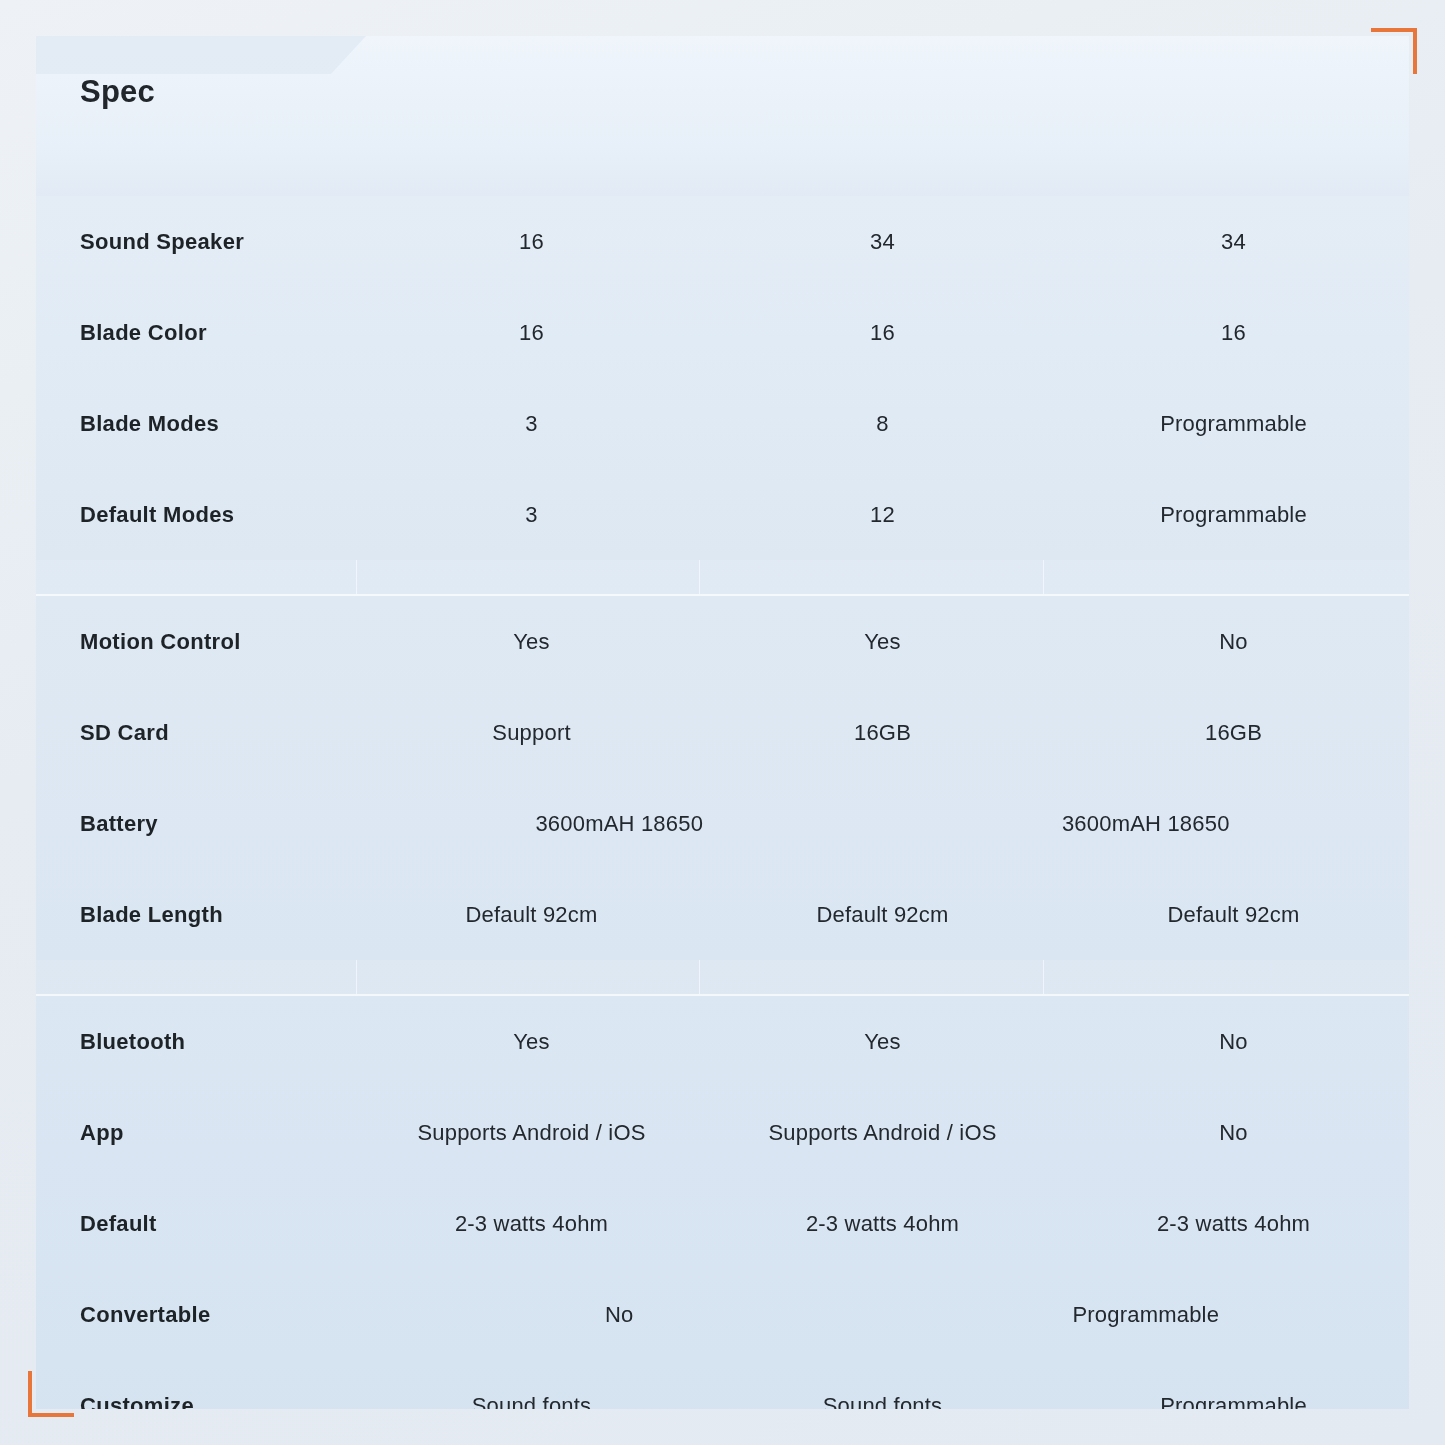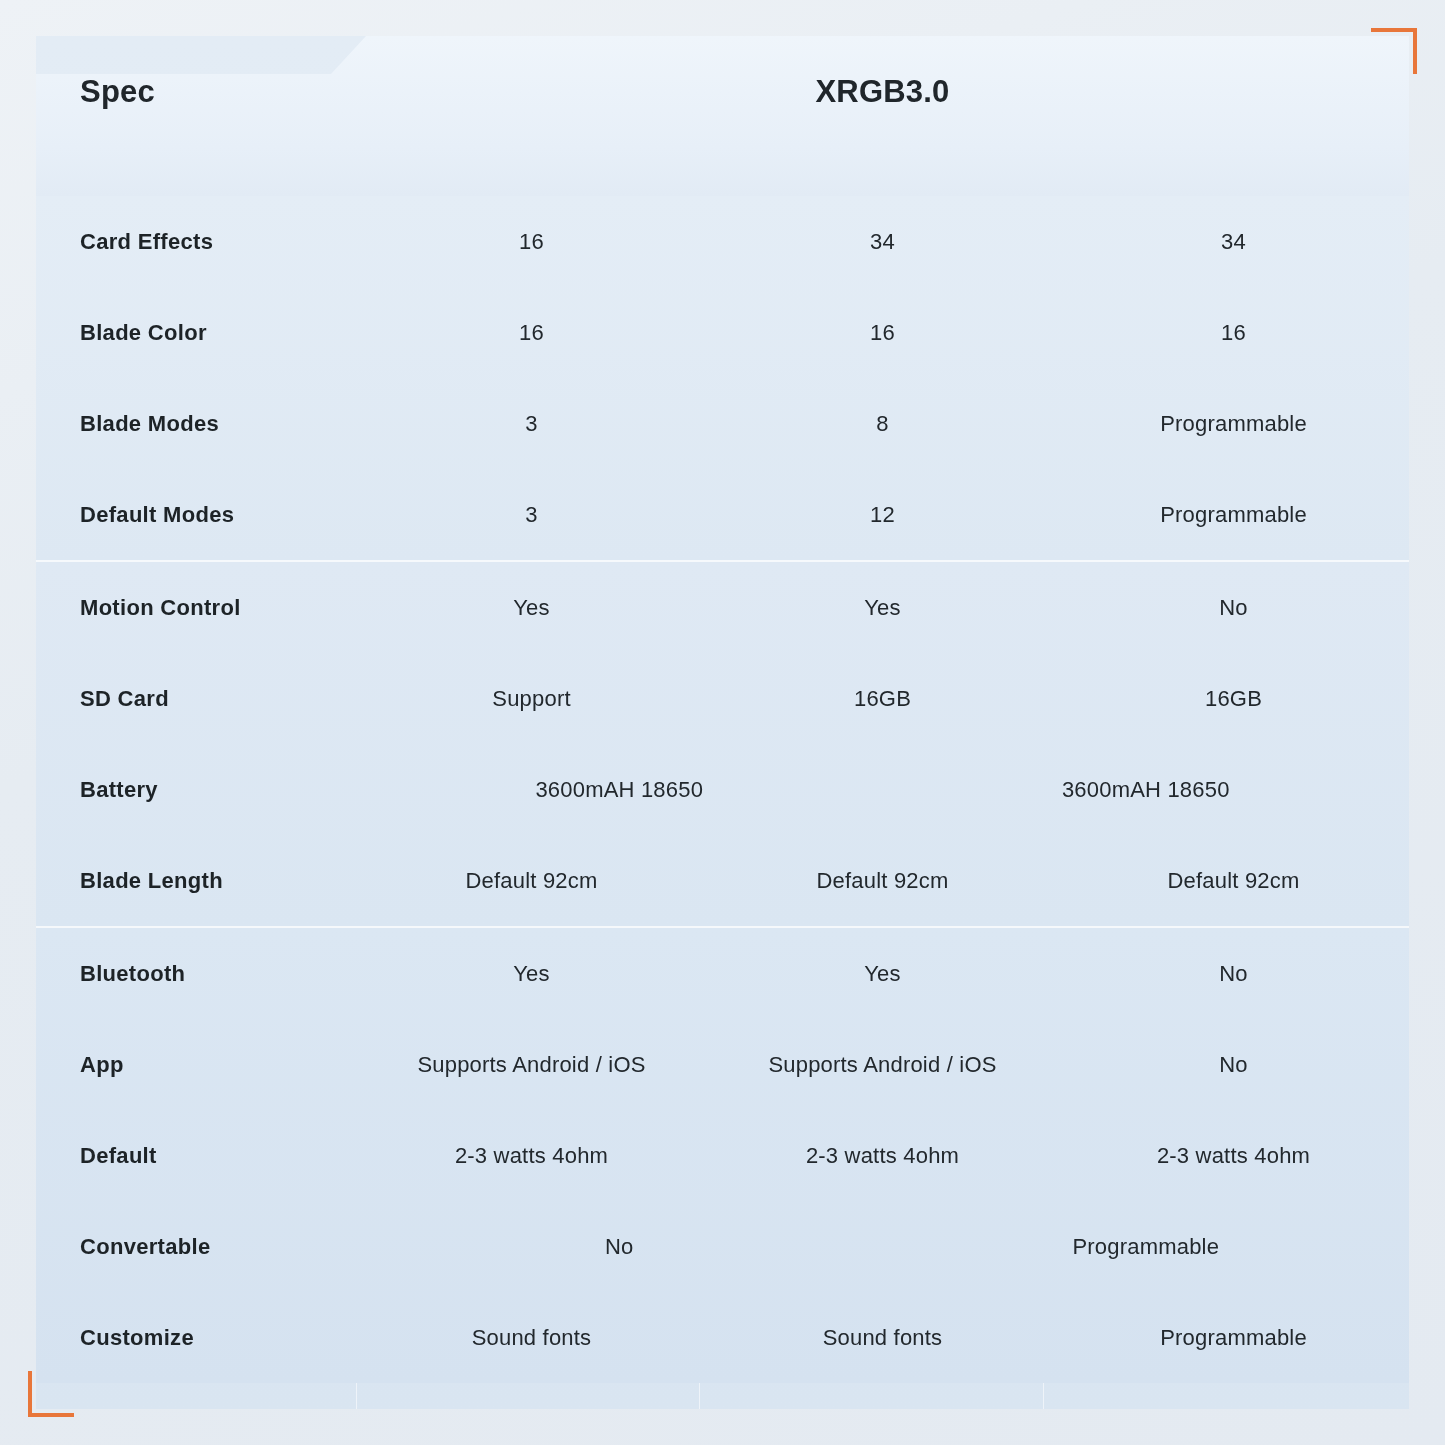--- a/index.html
+++ b/index.html
@@ -104,20 +104,21 @@
   }
   .dv1 { left: 320px; }
   .dv2 { left: 663px; }
   .dv3 { left: 1007px; }
 
   .group {
     position: relative;
   }
   .group + .group {
     border-top: 2px solid rgba(255, 255, 255, 0.75);
+    margin-top: 34px;
   }
   .group.g1 { background: linear-gradient(180deg, #e4edf6 0%, #dde8f3 100%); }
   .group.g2 { background: linear-gradient(180deg, #dfe9f4 0%, #dae6f2 100%); }
   .group.g3 { background: linear-gradient(180deg, #dbe7f3 0%, #d5e2f0 100%); }
 
   .row {
     display: flex;
     align-items: center;
     height: 91px;
   }
@@ -145,27 +146,26 @@
 
   <div class="card">
 
     <div class="divider-v dv1"></div>
     <div class="divider-v dv2"></div>
     <div class="divider-v dv3"></div>
 
     <div class="header">
       <div class="hrow">
         <div class="col-spec">Spec</div>
-        <div class="col-val">XRGB3.0</div>
       </div>
     </div>
 
     <div class="group g1">
       <div class="row">
-        <div class="col-spec">Card Effects</div>
+        <div class="col-spec">Sound Speaker</div>
         <div class="col-val">16</div>
         <div class="col-val">34</div>
         <div class="col-val">34</div>
       </div>
       <div class="row">
         <div class="col-spec">Blade Color</div>
         <div class="col-val">16</div>
         <div class="col-val">16</div>
         <div class="col-val">16</div>
       </div>

